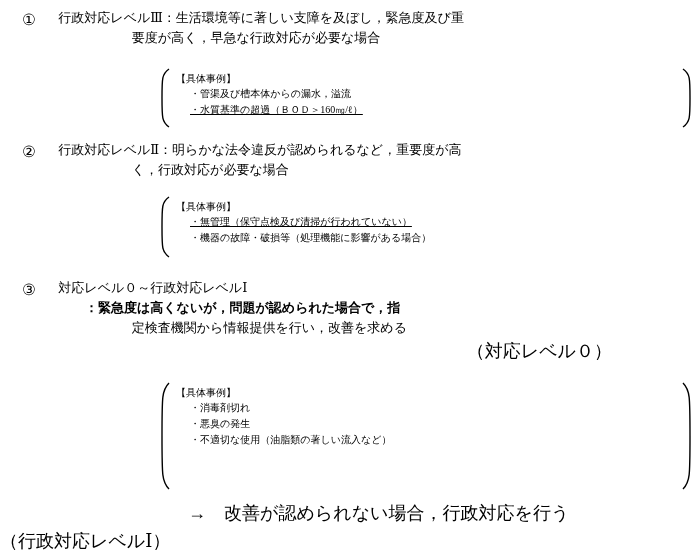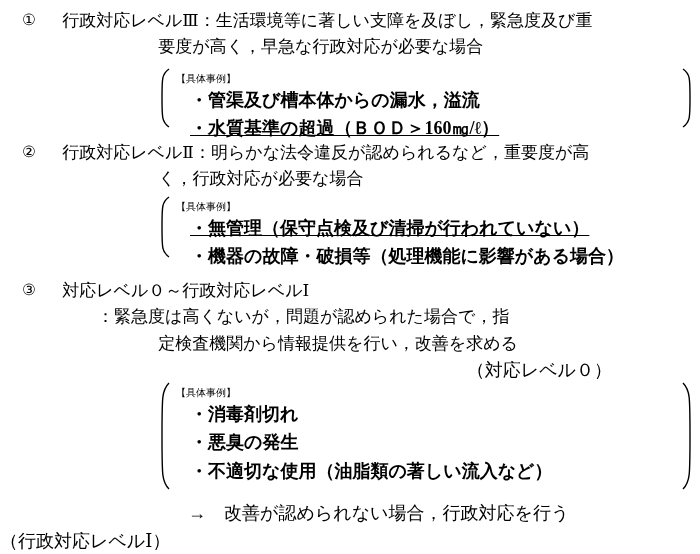--- a/index.html
+++ b/index.html
@@ -32,31 +32,32 @@
     width: 46px;
     flex: 0 0 46px;
     text-align: left;
     padding-left: 22px;
     box-sizing: border-box;
     font-size: 15.5px;
     line-height: 1.55;
   }
   .head-text {
     flex: 1 1 auto;
-    font-size: 17px;
+    font-size: 13px;
     line-height: 1.55;
     padding-right: 4px;
   }
   .head-text .l2b {
     display: block;
     text-indent: 0.95em;
   }
   .head-text .l2c {
     display: block;
     text-indent: 3.0em;
+    font-weight: bold;
   }
   .head-text .l2d {
     display: block;
     text-indent: 6.6em;
   }
 
   
   .exbox {
     position: relative;
     margin-left: 78px;
@@ -73,24 +74,23 @@
   }
   .brk svg { display: block; width: 14px; height: 100%; }
   .brk.left { left: 0; }
   .brk.right { right: 0; }
 
   .ex-title {
     font-size: 10px;
     line-height: 1.5;
   }
   .ex-line {
-    font-size: 18px;
+    font-size: 10px;
     line-height: 1.58;
     padding-left: 14px;
-    font-weight: bold;
   }
   .u { text-decoration: underline; }
 
   .tail {
     position: absolute;
     left: 0;
     width: 620px;
     font-size: 18px;
     line-height: 1.55;
   }

